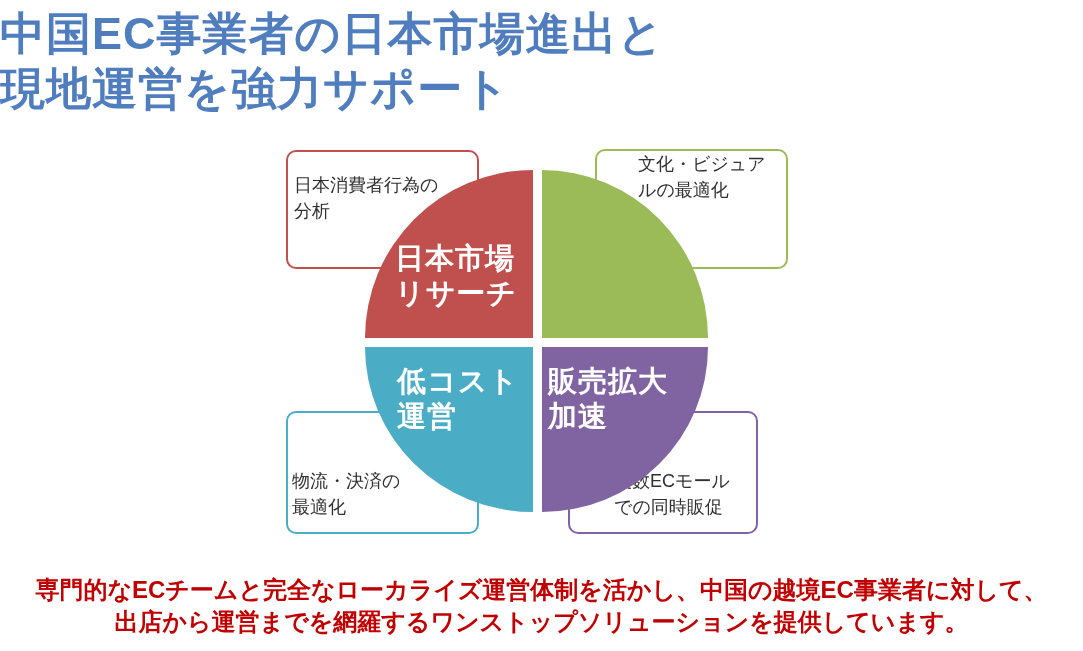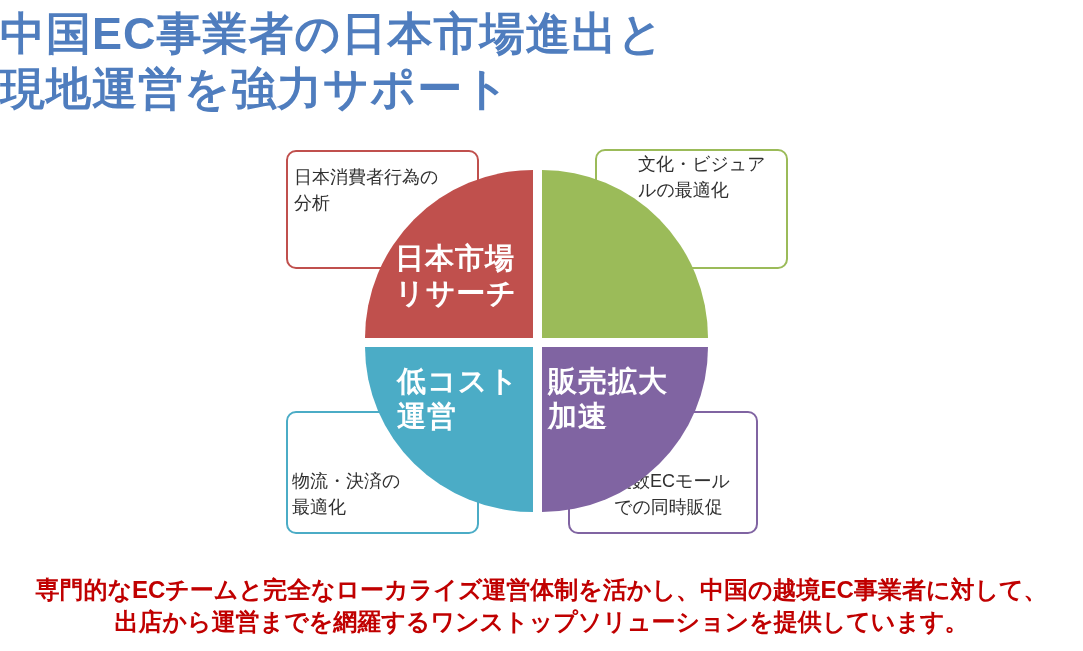--- a/index.html
+++ b/index.html
@@ -28,21 +28,21 @@
   
   .callout {
     position: absolute;
     box-sizing: border-box;
     background: #ffffff;
     border: 2px solid;
     border-radius: 10px;
     font-size: 18px;
     line-height: 26px;
   }
-  .callout-tl { left: 286px; top: 150px; width: 193px; height: 119px; padding: 12px 6px; }
+  .callout-tl { left: 286px; top: 150px; width: 193px; height: 119px; padding: 20px 6px; }
   .callout-tr { left: 595px; top: 149px; width: 193px; height: 120px; padding: 0 0 0 41px; }
   .callout-bl { left: 286px; top: 411px; width: 193px; height: 123px;
                 display: flex; align-items: flex-end; padding: 0 0 12px 4px; }
   .callout-br { left: 568px; top: 411px; width: 190px; height: 123px;
                 display: flex; align-items: flex-end; padding: 0 0 12px 44px; }
 
   
   .quad { position: absolute; }
   .quad-tl { left: 365px; top: 170px; width: 168px; height: 168px; border-radius: 100% 0 0 0; }
   .quad-tr { left: 542px; top: 170px; width: 166px; height: 168px; border-radius: 0 100% 0 0; }

